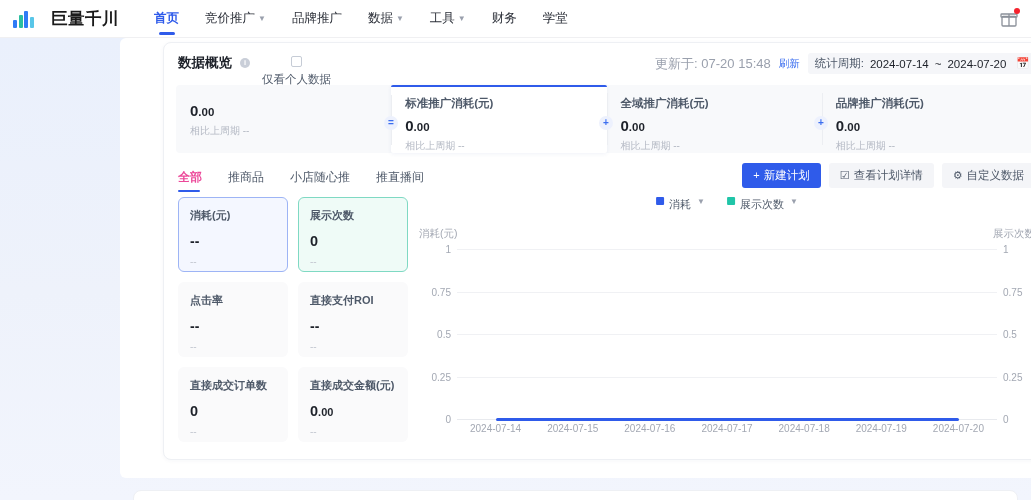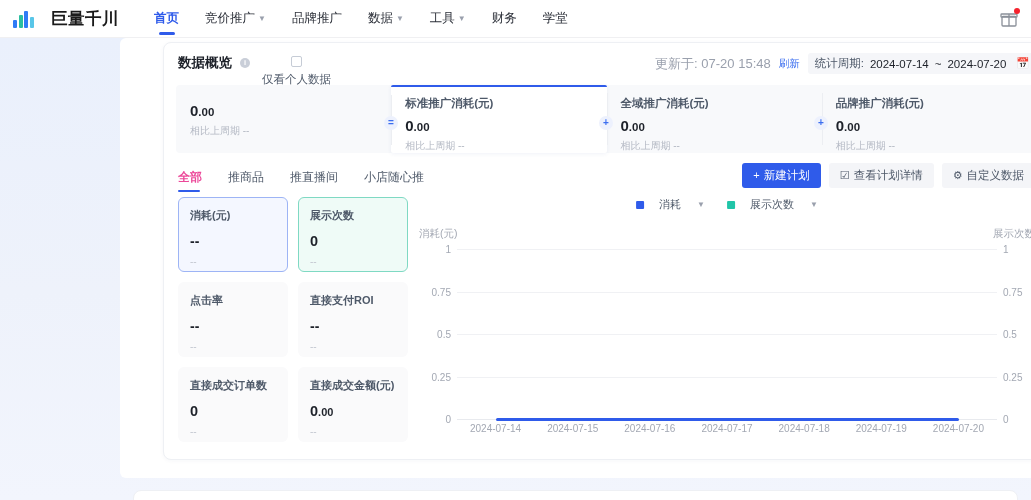--- a/index.html
+++ b/index.html
@@ -150,21 +150,21 @@
   .mcard.sel-teal { background: #effbf7; border-color: #7fd9c3; }
   .mc-title { font-size: 11px; color: #4e5969; font-weight: 600; }
   .mc-val { font-size: 14.5px; color: #1d2129; font-weight: 700; margin-top: 10px; }
   .mc-val .dec { font-size: 11px; }
   .mc-val.dash { font-size: 14px; letter-spacing: 0px; }
   .mc-sub { font-size: 10px; color: #c3c7d0; margin-top: 7px; }
 
   
   .chart { position: absolute; left: 255px; top: 154px; width: 616px; height: 250px; }
   .legend { position: absolute; top: 0; left: 50%; transform: translateX(-50%); display: flex; gap: 22px; }
-  .lg { display: flex; align-items: center; gap: 15px; font-size: 11px; color: #4e5969; cursor: pointer; }
+  .lg { display: flex; gap: 5px; font-size: 11px; color: #4e5969; cursor: pointer; }
   .lg-sw { width: 8px; height: 8px; border-radius: 1px; }
   .lg-caret { font-size: 8px; color: #9aa0ad; margin-left: 1px; }
 
   .axis-name { position: absolute; top: 30px; font-size: 10.5px; color: #a3a8b3; }
   .axis-name.left { left: 0; }
   .axis-name.right { right: 0; }
 
   .plot { position: absolute; left: 0; top: 52px; width: 616px; height: 170px; }
   .gridline { position: absolute; left: 38px; right: 38px; height: 1px; background: #f0f1f4; }
   .gridline.base { background: #e8eaee; }
@@ -274,22 +274,22 @@
           <div class="stat-sub">相比上周期 --</div>
         </div>
         <span class="op o1">=</span>
         <span class="op o2">+</span>
         <span class="op o3">+</span>
       </div>
 
     <div class="tabs" id="tabs-host">
         <div class="tab active">全部</div>
         <div class="tab">推商品</div>
+        <div class="tab">小店随心推</div>
         <div class="tab">推直播间</div>
-        <div class="tab">小店随心推</div>
       </div>
 
     <div class="actions">
       <div class="btn btn-primary">
         <span class="btn-ic">+</span>
         <span>新建计划</span>
       </div>
       <div class="btn btn-ghost">
         <span class="btn-ic">☑</span>
         <span>查看计划详情</span>

